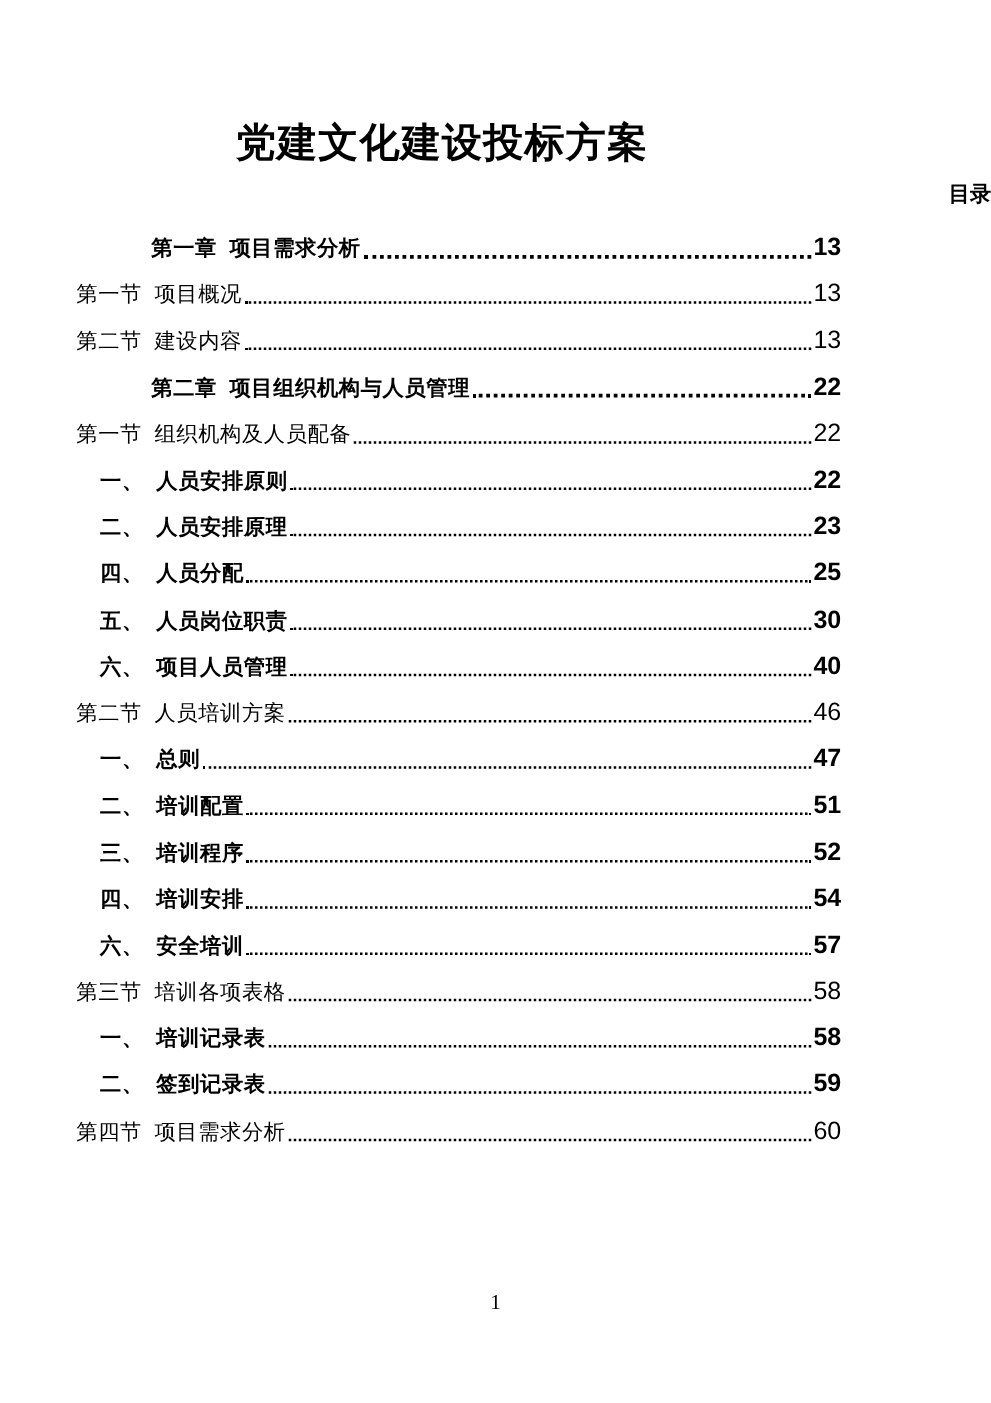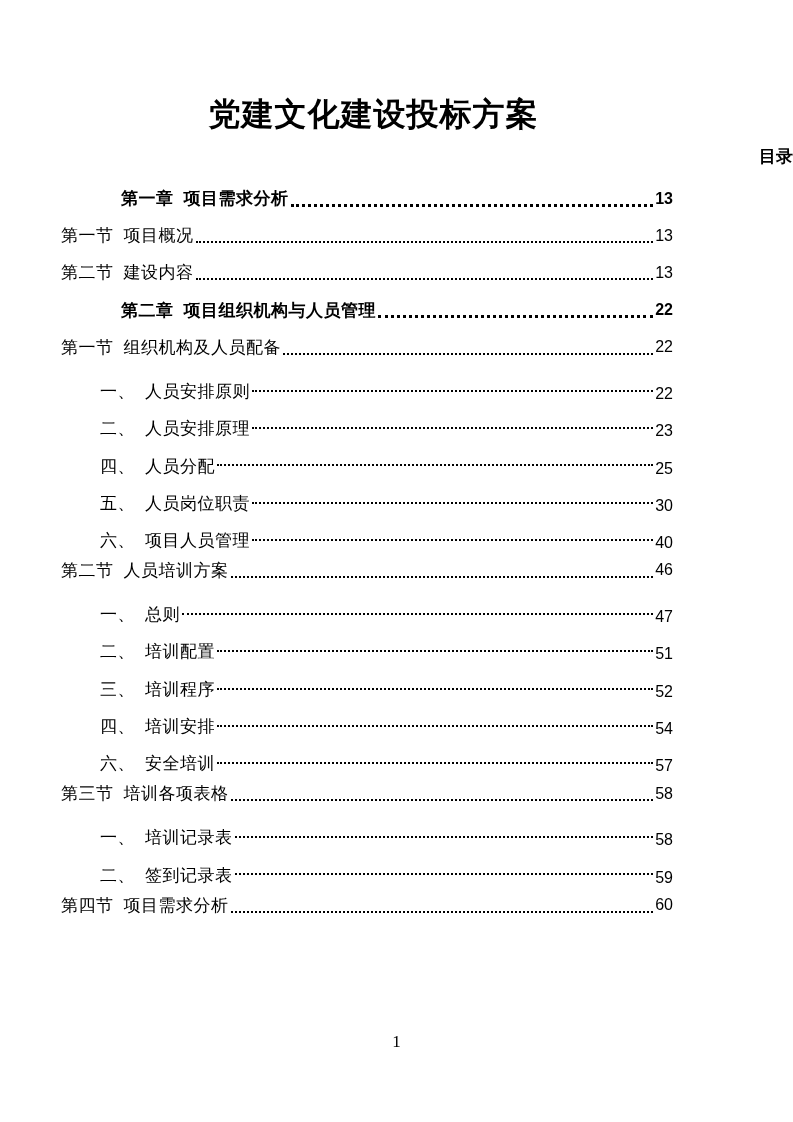--- a/index.html
+++ b/index.html
@@ -19,21 +19,20 @@
       position: absolute;
       left: 0;
       width: 707px;
       top: 92px;
       text-align: center;
       font-family: "DejaVu Sans", "Liberation Sans", sans-serif;
       font-weight: bold;
       font-size: 32px;
       line-height: 44px;
       letter-spacing: 1px;
-      padding-left: 20px;
     }
     .toc-heading {
       position: absolute;
       left: 0;
       width: 793px;
       top: 144px;
       text-align: right;
       font-family: "DejaVu Sans", "Liberation Sans", sans-serif;
       font-weight: bold;
       font-size: 17px;
@@ -55,41 +54,41 @@
       align-items: center;
       right: 0;
       padding-right: 120px;
       box-sizing: border-box;
       width: 793px;
       font-size: 17px;
       cursor: pointer;
     }
     .toc-row.level-1 { padding-left: 121px; font-weight: bold; font-family: "DejaVu Sans", "Liberation Sans", sans-serif; }
     .toc-row.level-2 { padding-left: 61px; font-weight: normal; }
-    .toc-row.level-3 { padding-left: 100px; font-weight: normal; align-items: flex-end; }
+    .toc-row.level-3 { padding-left: 80px; font-weight: bold; }
     .toc-label {
       white-space: nowrap;
       flex: 0 0 auto;
       letter-spacing: 0.5px;
     }
     .toc-label .num-prefix { margin-right: 10px; }
     .toc-leader {
       flex: 1 1 auto;
       margin: 0 2px;
       height: 1px;
       align-self: center;
       border-bottom: 2px dotted #000000;
       position: relative;
       top: 6px;
     }
     .toc-row.level-1 .toc-leader { border-bottom-width: 3px; }
     .toc-page {
       flex: 0 0 auto;
       font-family: "Liberation Sans", "DejaVu Sans", sans-serif;
-      font-size: 16px;
+      font-size: 20px;
       text-align: right;
     }
     .toc-row.level-1 .toc-page { font-weight: bold; }
     .page-number {
       position: absolute;
       left: 0;
       width: 793px;
       top: 1032px;
       text-align: center;
       font-family: "Liberation Serif", "DejaVu Serif", serif;

